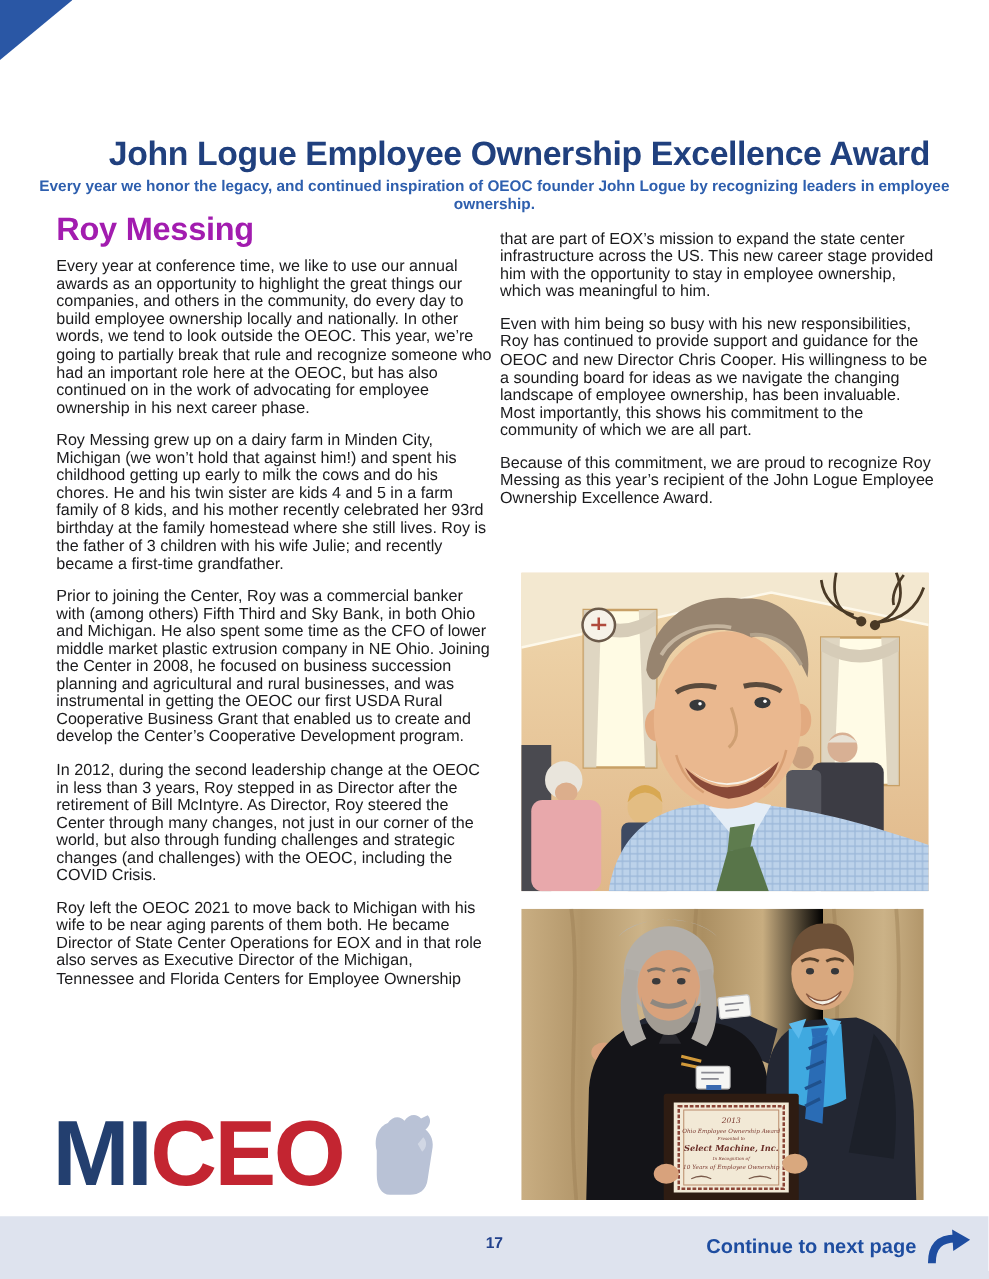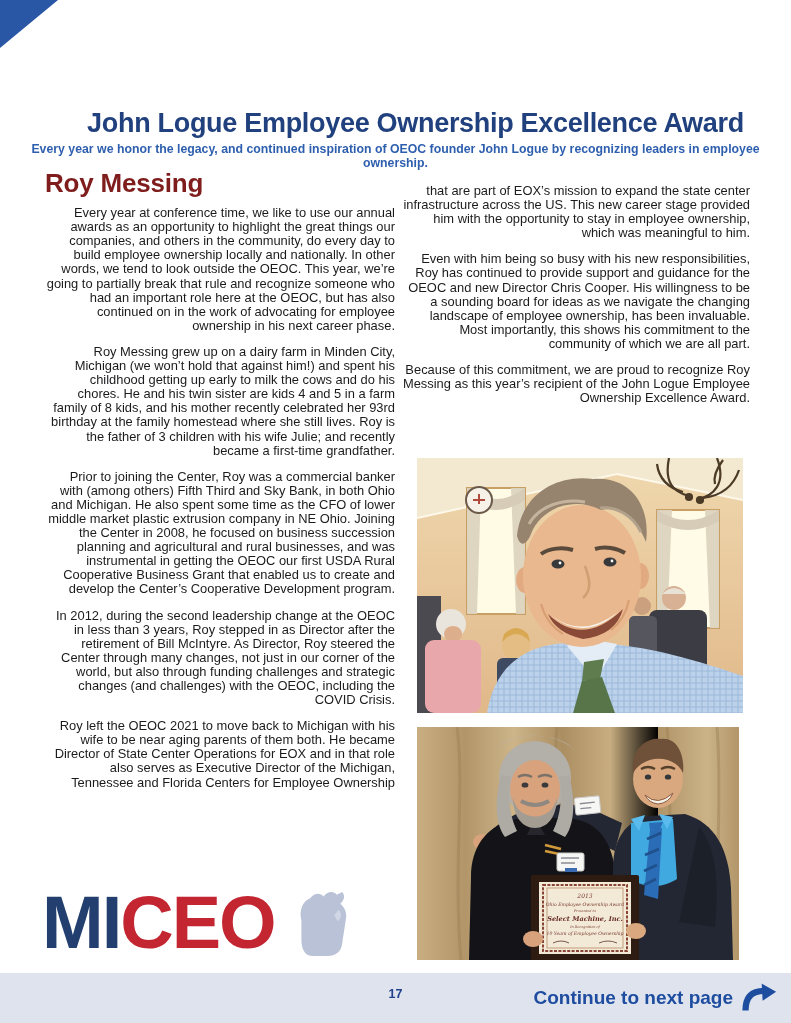--- a/index.html
+++ b/index.html
@@ -28,25 +28,25 @@
     text-align:center;
     font-size:12.3px;font-weight:bold;
     color:#2e5fae;
   }
   .col{
     position:absolute;width:350px;
     font-size:12.9px;line-height:14.1px;color:#1b1b1d;
   }
   .col-left{left:45px;top:176px;}
   .col-right{left:400px;top:184px;}
-  .col p{margin:0 0 12px 0;text-align:right;}
+  .col p{margin:0 0 12px 0;}
   .article-heading{
     margin:0 0 16px 0;
     font-size:26px;font-weight:bold;letter-spacing:-0.2px;
-    color:#7f1d1d;
+    color:#a21caf;
   }
   .photo{position:absolute;display:block;padding-left:12px;}
   .photo svg{display:block;width:100%;height:100%;}
   .photo-1{left:405px;top:458px;width:326px;height:255px;}
   .photo-2{left:405px;top:727px;width:322px;height:233px;}
   .logo{
     position:absolute;left:42px;top:886px;height:72px;
     display:flex;align-items:flex-end;
   }
   .logo-text{
@@ -63,21 +63,21 @@
     position:absolute;left:0;right:0;top:14px;
     text-align:center;
     font-size:12.5px;font-weight:bold;color:#21418c;
   }
   .continue-link{
     position:absolute;right:14px;top:8px;height:34px;
     display:flex;align-items:center;gap:8px;
     cursor:pointer;text-decoration:none;
   }
   .continue-label{
-    font-size:19px;font-weight:bold;color:#1e4da0;
+    font-size:16px;font-weight:bold;color:#1e4da0;
   }
 </style>
 </head>
 <body>
 
 <div class="page">
 
   <div class="corner-triangle"></div>
 
   <div class="doc-title">John Logue Employee Ownership Excellence Award</div>

